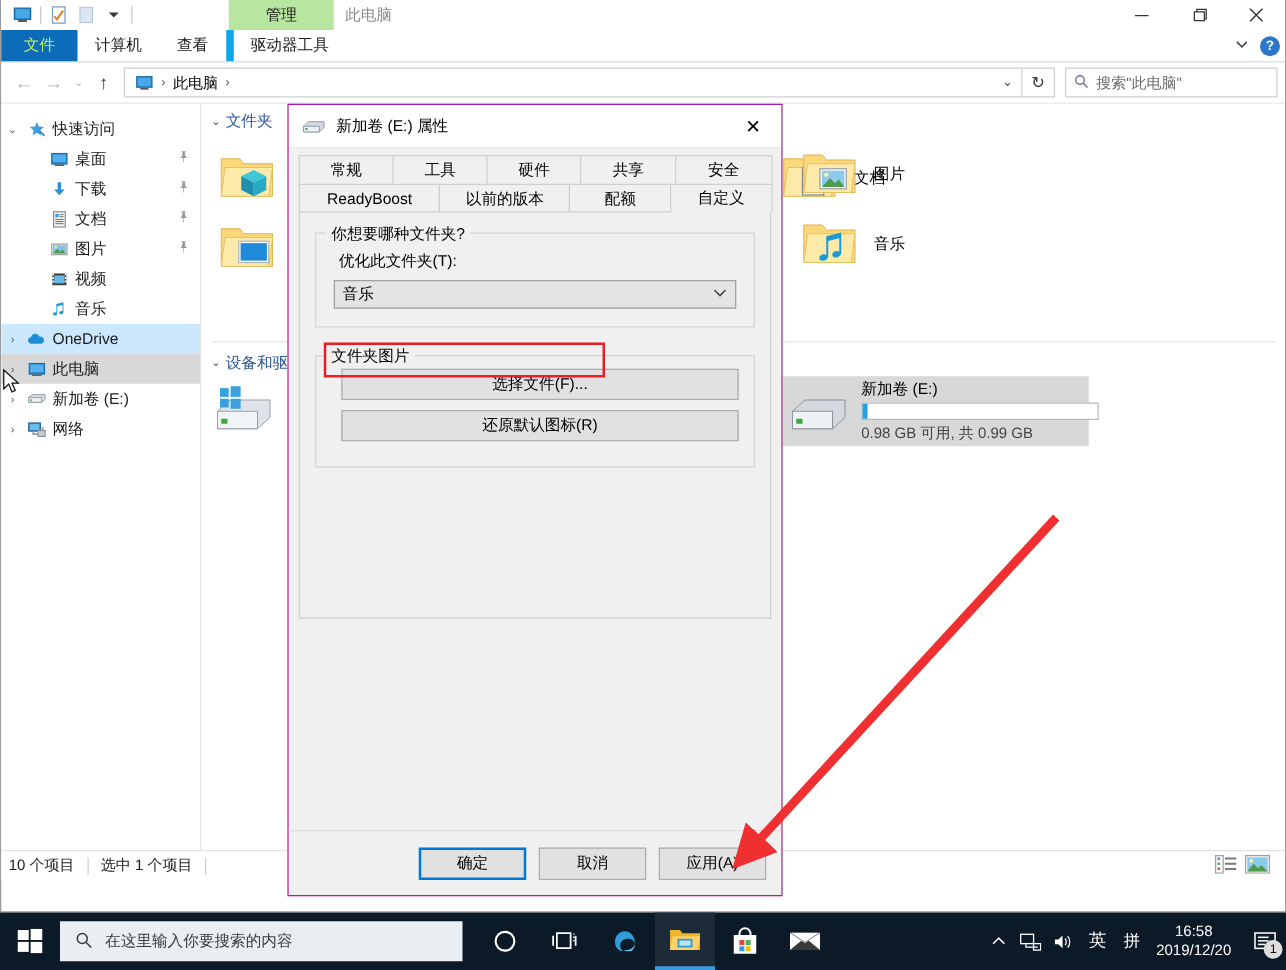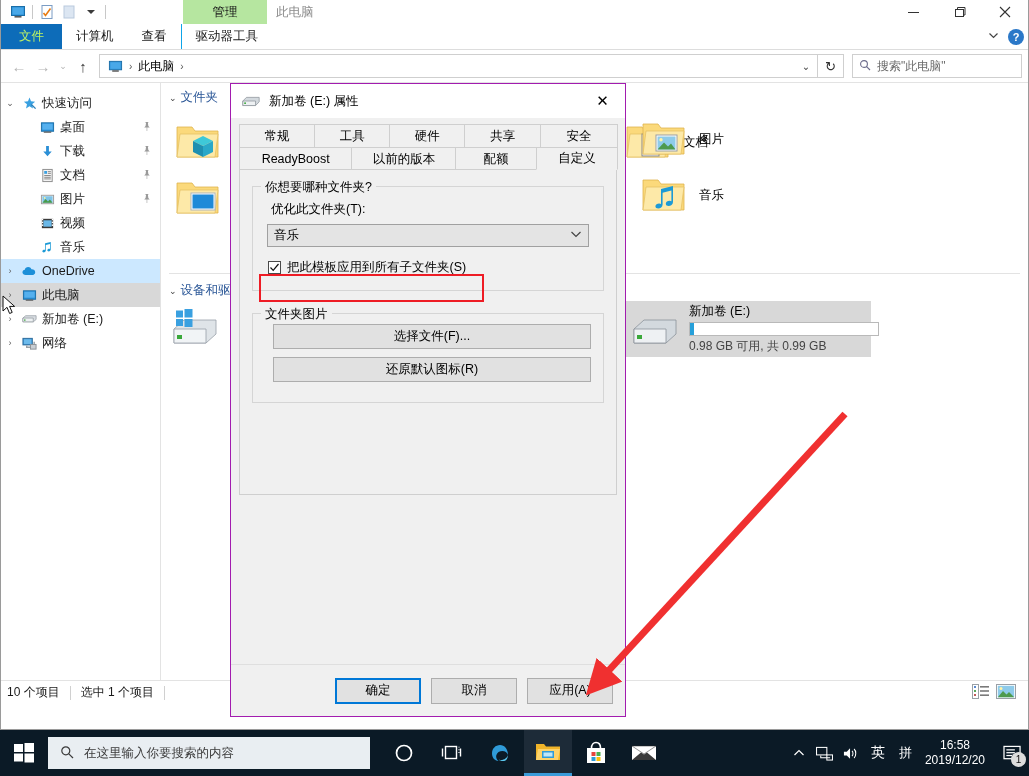--- a/index.html
+++ b/index.html
@@ -42,21 +42,21 @@
   
   .tabrow {
     height:26px; background:#fff; display:flex; align-items:stretch;
     position:relative; border-bottom:1px solid #ddd;
   }
   .tab {
     padding:0 14px; display:flex; align-items:center; font-size:12.5px;
     color:#1a1a1a; cursor:default;
   }
   .tab.file { background:#0d6cb9; color:#bef264; padding:0 18px; }
-  .tab.ctx-parent { border-left:1px solid #0ea5e9; }
+  .tab.ctx-parent { border-left:6px solid #0ea5e9; }
   .ribbon-right { position:absolute; right:4px; top:0; height:26px; display:flex; align-items:center; gap:8px; }
   .help-btn {
     width:16px; height:16px; border-radius:50%; background:#2b78c8; color:#fff;
     font-size:11px; display:flex; align-items:center; justify-content:center;
     font-weight:bold;
   }
 
   
   .addrrow {
     height:32px; display:flex; align-items:center; gap:0; padding:0 6px;
@@ -719,28 +719,20 @@
         <div class="legend">你想要哪种文件夹?</div>
         <div class="flabel">优化此文件夹(T):</div>
         <div class="combo">
           <span class="cv">音乐</span>
           <span class="carrow">
             <svg width="12" height="9" viewBox="0 0 12 9">
                 <path d="M1.5 2 L6 6.5 L10.5 2" fill="none" stroke="#444" stroke-width="1.2"></path>
               </svg>
           </span>
         </div>
-        <div class="checkrow">
-          <span class="cbox">
-            <svg width="11" height="11" viewBox="0 0 11 11">
-                <path d="M1.5 5.5 L4.2 8.4 L9.5 2" fill="none" stroke="#111" stroke-width="1.2"></path>
-              </svg>
-          </span>
-          <span>把此模板应用到所有子文件夹(S)</span>
-        </div>
       </div>
 
       <div class="fieldset" style="margin-top:22px; padding-bottom:12px;">
         <div class="legend">文件夹图片</div>
         <div class="btn">选择文件(F)...</div>
         <div class="btn">还原默认图标(R)</div>
       </div>
 
     </div>
   </div>

